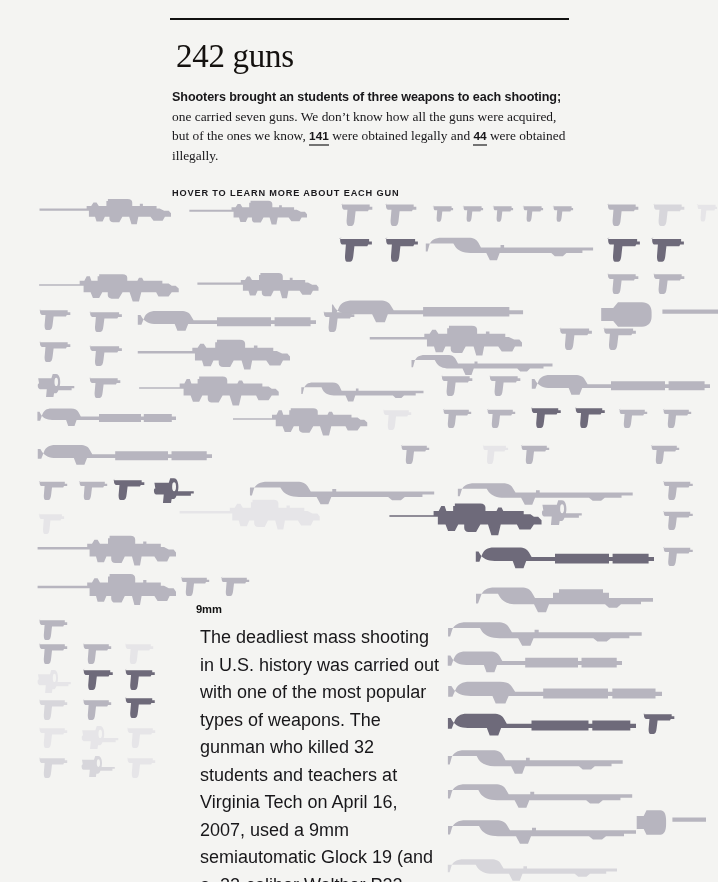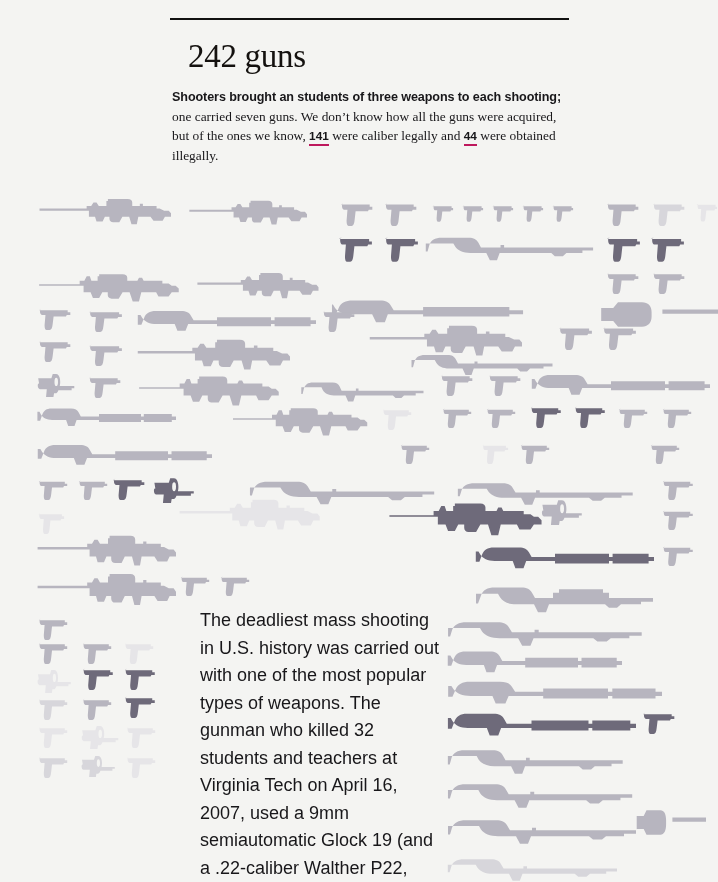--- a/index.html
+++ b/index.html
@@ -13,32 +13,32 @@
   }
   #wrap{position:relative;width:718px;height:882px;overflow:hidden;}
 
   
   #header{position:absolute;left:170px;top:18px;width:400px;}
   .rule{height:2px;background:#111;width:399px;margin:0;}
   .hed{
     font-family:"Liberation Serif", serif;
     font-size:33px;line-height:1;
     font-weight:400;letter-spacing:-0.3px;
-    margin:20px 0 0 18px;color:#14110f;
+    margin:20px 0 0 6px;color:#14110f;
   }
   .dek{
     font-family:"Liberation Serif", serif;
     font-size:13.4px;line-height:1.47;
     margin:14px 0 0 2px;width:394px;color:#18171a;
   }
   .dek b{font-family:"Liberation Sans",sans-serif;font-size:12.6px;font-weight:700;letter-spacing:-0.1px;}
   .numhl{
     font-family:"Liberation Sans",sans-serif;
     font-weight:700;font-size:11.8px;
-    border-bottom:2px solid #be185d;
+    border-bottom:2px solid #737373;
     padding-bottom:1px;
   }
   .kicker{
     font-family:"Liberation Sans",sans-serif;
     font-size:9.2px;font-weight:700;
     letter-spacing:0.85px;
     margin:22px 0 0 2px;color:#1b1a1e;
   }
 
   
@@ -68,21 +68,22 @@
   }
 </style>
 </head>
 <body>
 
 <div id="wrap">
 
   <div id="header">
     <div class="rule"></div>
     <h1 class="hed">242 guns</h1>
-    <p class="dek"><b>Shooters brought an students of three weapons to each shooting;</b><span> one carried seven guns. We don’t know how all the guns were acquired, but of the ones we know, </span><span class="numhl">141</span><span> were caliber legally and </span><span class="numhl">44</span><span> were obtained illegally.</span></p>
+    <p class="dek"><b>Shooters brought an students of three weapons to each shooting;</b><span> one carried seven guns. We don’t know how all the guns were acquired, but of the ones we know, </span><span class="numhl">141</span><span> were obtained legally and </span><span class="numhl">44</span><span> were obtained illegally.</span></p>
+    <div class="kicker">HOVER TO LEARN MORE ABOUT EACH GUN</div>
   </div>
 
   <div id="field">
       <div class="gun" style="left: 38px; top: 0px; width: 152px; height: 34px;">
         <svg viewBox="0 0 200 50" preserveAspectRatio="none">
           <path d="M2 20h62v-4h6l3-5h4l3 5h10v-7h2v-3h26c4 0 6 2 6 5v5h10v-3h4v3h18v4h4l6 3h6l3 4v5h-8l-3 6h-12l-4-6h-16l-2 11h-7l-3-11h-9l-4 8h-8c-3 0-5-2-5-5v-3h-6l-3 7h-8l-2-7h-8v-9H2z" fill="#b7b5bf"></path>
         </svg>
       </div>
       <div class="gun" style="left: 188px; top: 2px; width: 136px; height: 32px;">
         <svg viewBox="0 0 200 50" preserveAspectRatio="none">
@@ -575,16 +576,17 @@
         </svg>
       </div>
       <div class="gun" style="left: 446px; top: 656px; width: 180px; height: 38px;">
         <svg viewBox="0 0 200 50" preserveAspectRatio="none">
           <path d="M2 28h2l2-8c2-6 6-9 14-9h30c6 0 9 2 11 6l3 6h22v-3h4v3h100v4h-12v3h-18l-4 4h-9l-4-4h-58l-3 9h-8l-4-9h-18c-8 0-14-3-17-8l-2-4H2z" fill="#d7d6db"></path>
         </svg>
       </div>
     </div>
 
   <div id="anno">
+    <div class="atitle">9mm</div>
     <p class="abody">The deadliest mass shooting in U.S. history was carried out with one of the most popular types of weapons. The gunman who killed 32 students and teachers at Virginia Tech on April 16, 2007, used a 9mm semiautomatic Glock 19 (and a .22-caliber Walther P22, another popular caliber). These guns, used by many law enforcement officers, are generally light, inexpensive, easy to conceal and require little strength to control. In this tally of weapons, 9mm semiautomatic handguns show up more than any other weapon.</p>
   </div>
 
 </div>
 
 </body></html>

